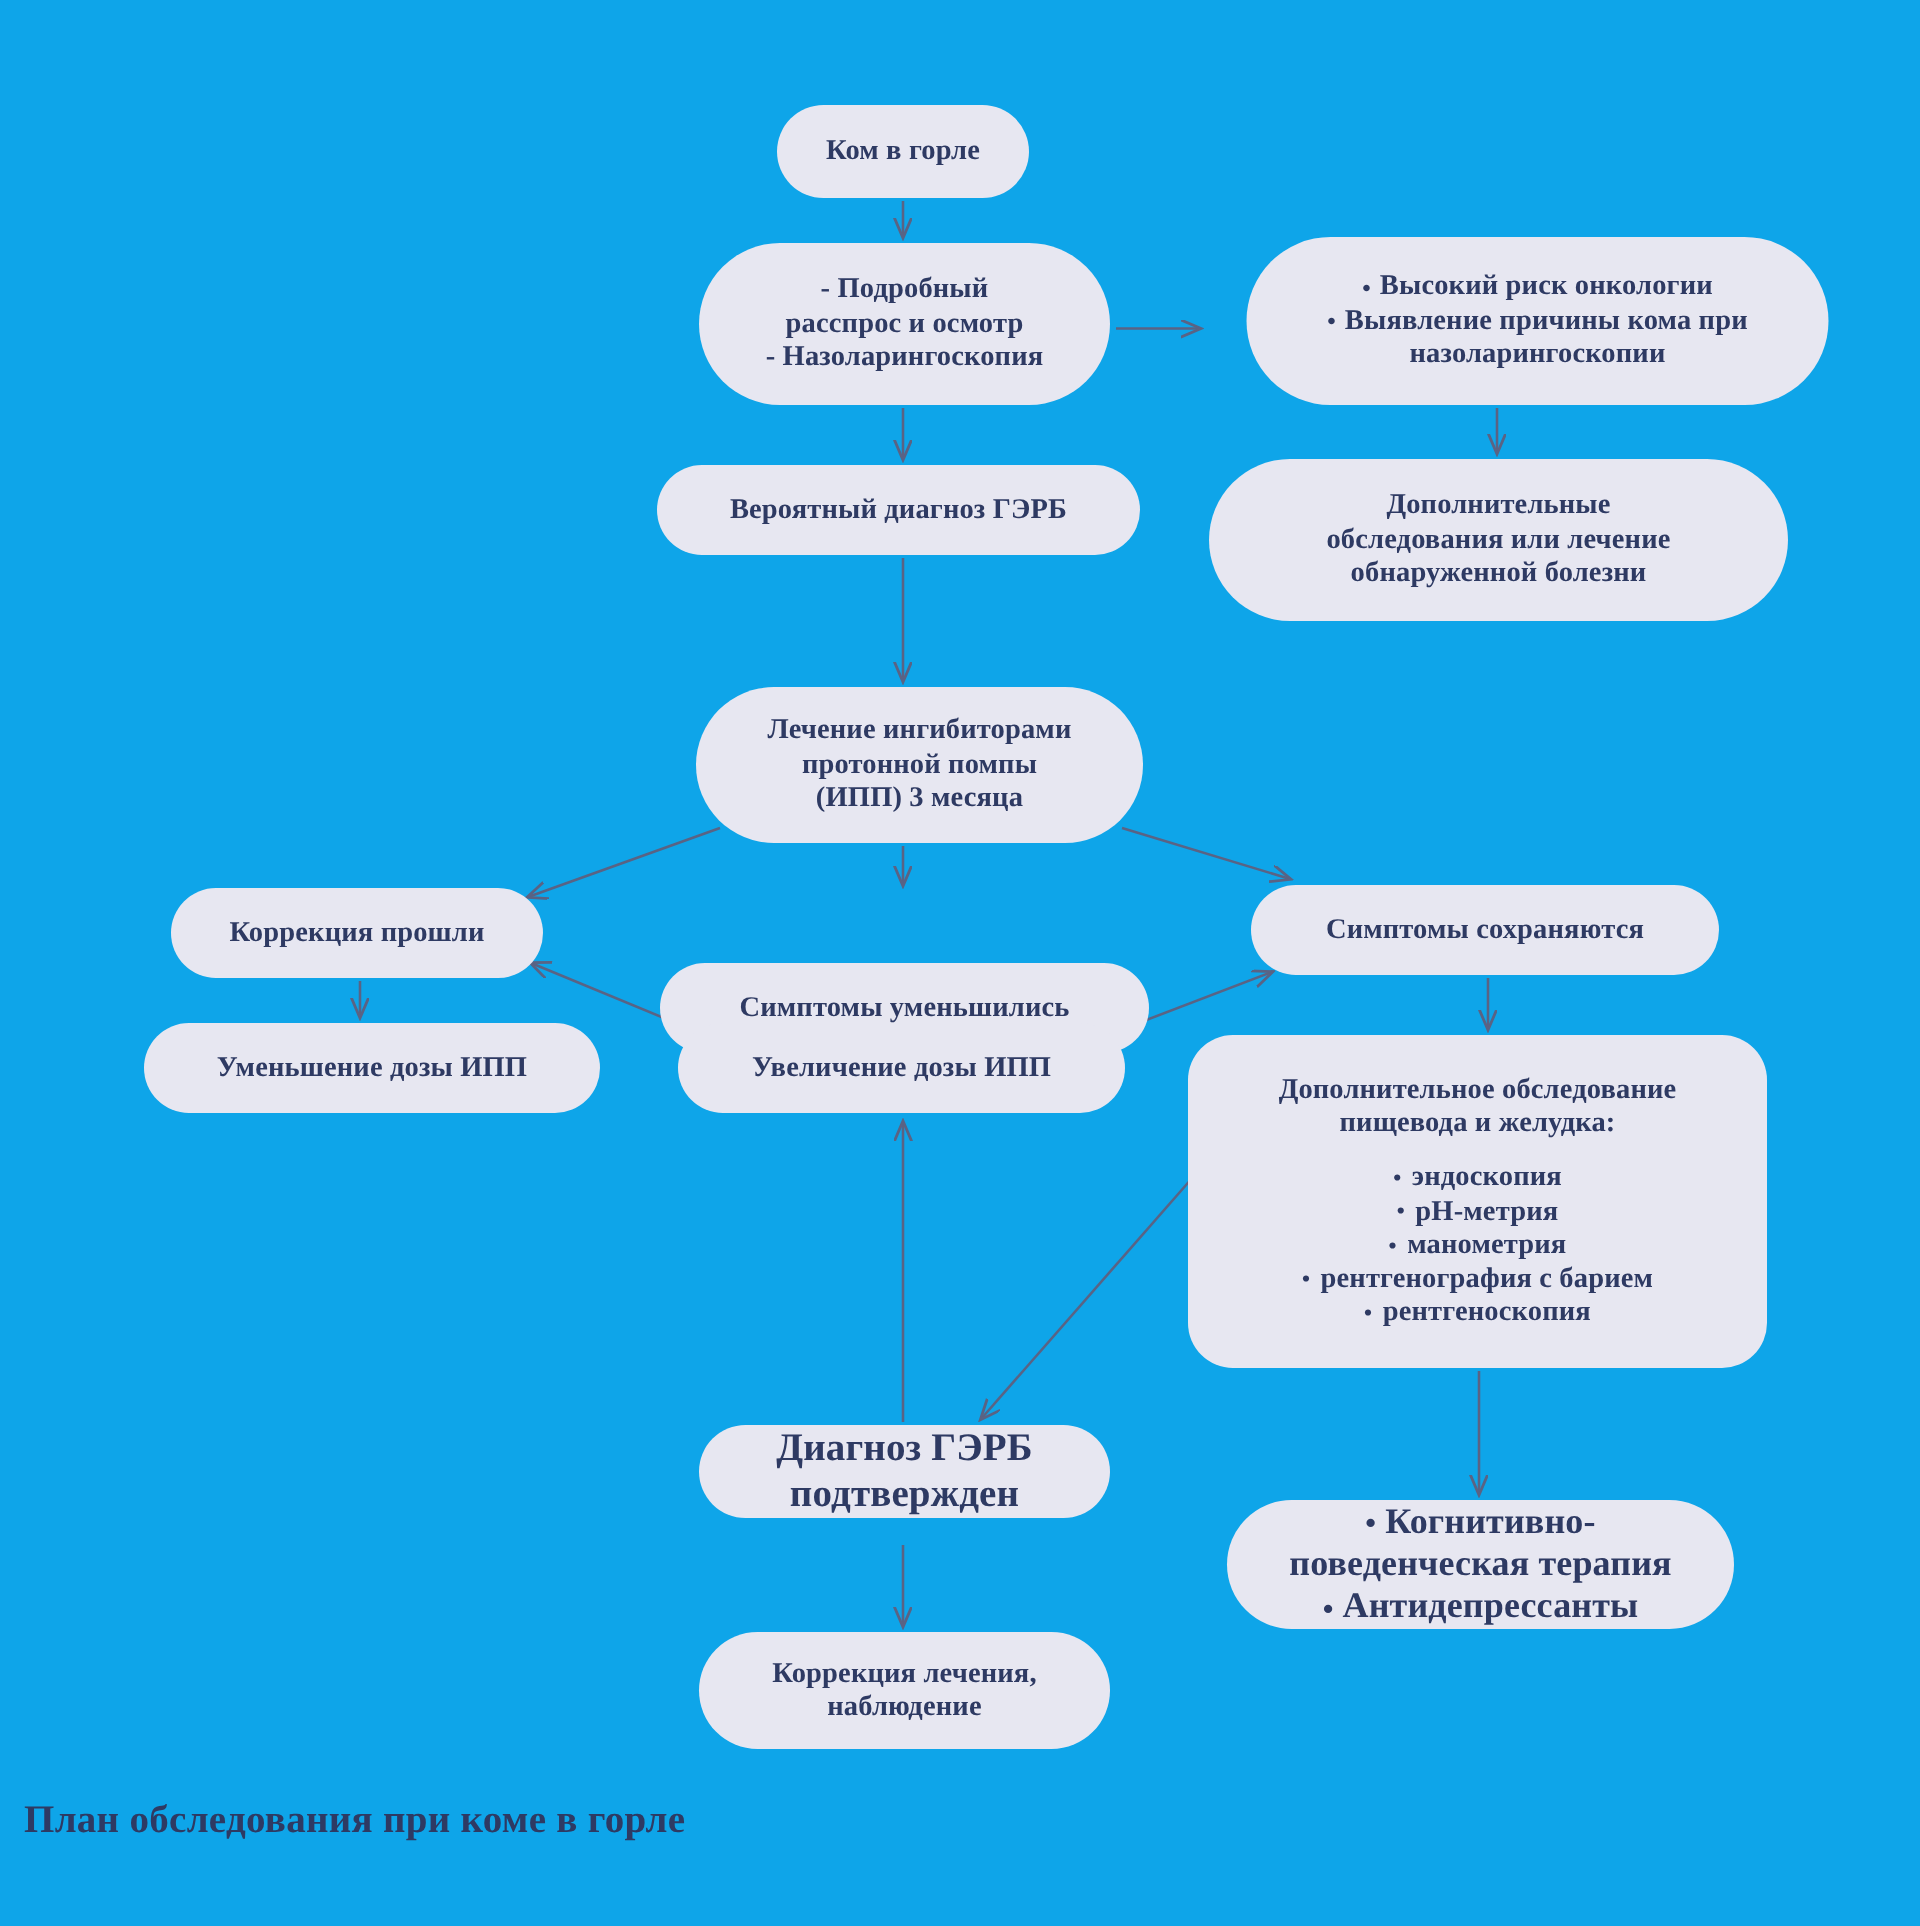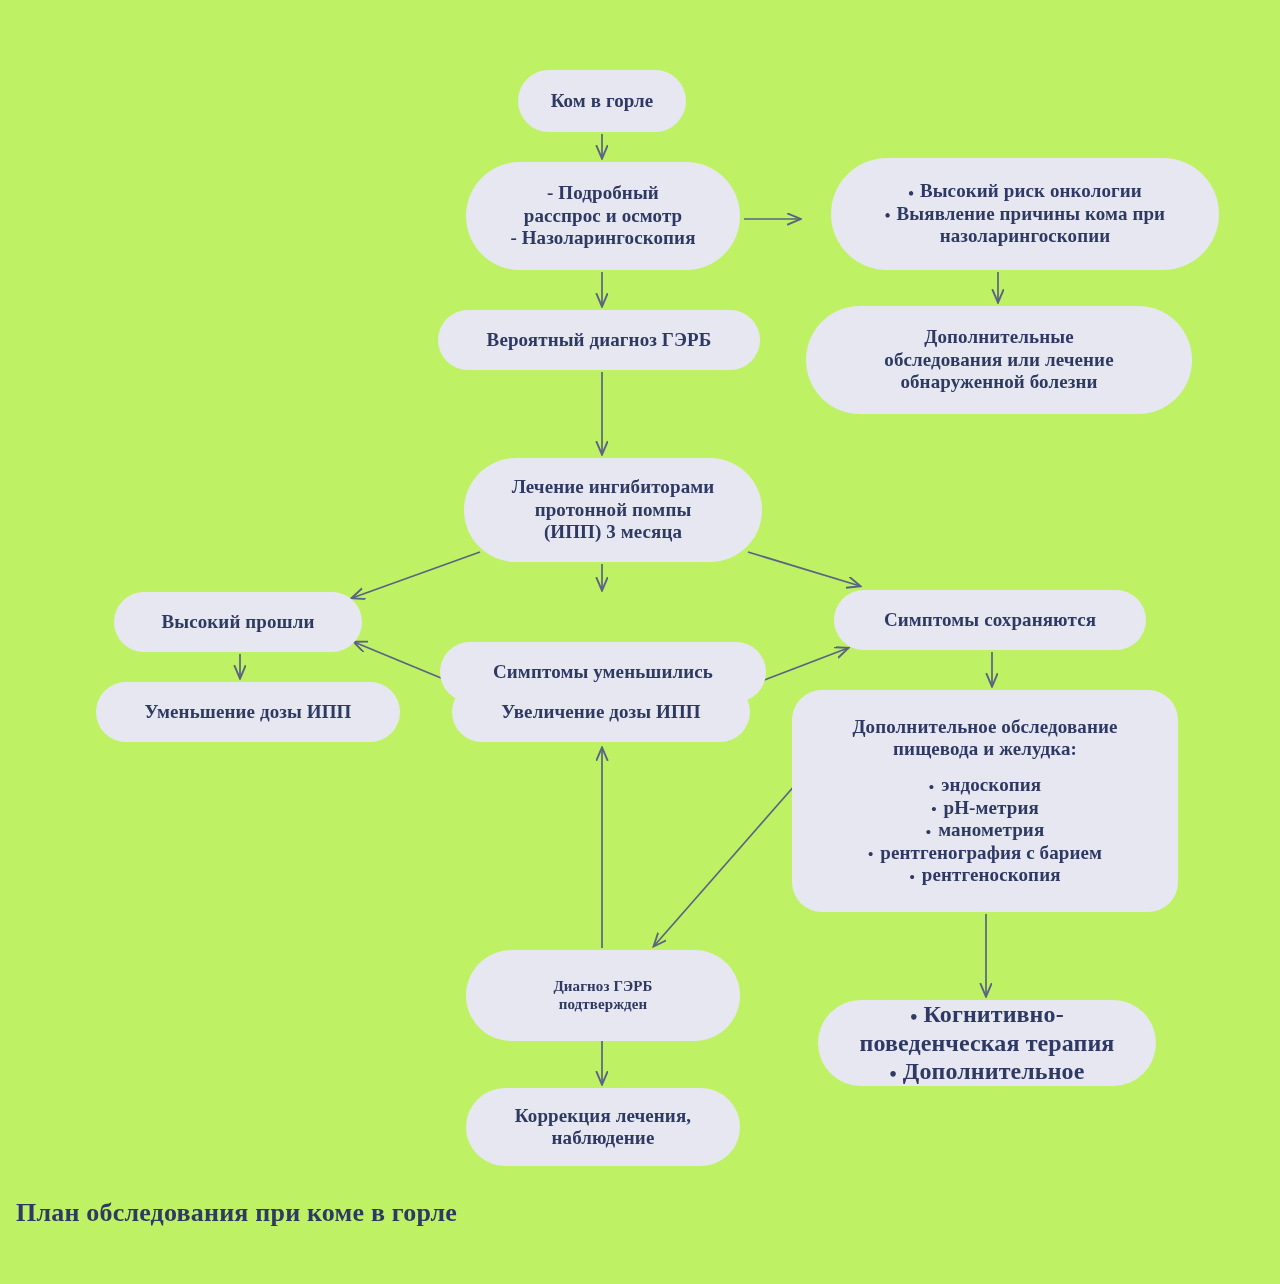--- a/index.html
+++ b/index.html
@@ -5,21 +5,21 @@
 <style>
   html, body {
     margin: 0;
     padding: 0;
     background: #ffffff;
   }
   #canvas {
     position: relative;
     width: 1280px;
     height: 1284px;
-    background: #bef264;
+    background: #0ea5e9;
     font-family: "Liberation Serif", "DejaVu Serif", serif;
     overflow: hidden;
   }
   #arrow-layer {
     position: absolute;
     left: 0;
     top: 0;
     width: 1280px;
     height: 1284px;
     pointer-events: none;
@@ -87,21 +87,21 @@
   #n-oncorisk    { left:831px;  top:158px;  width:388px; height:112px; font-size:19px; }
   #n-probable    { left:438px;  top:310px;  width:322px; height:60px;  font-size:19px; }
   #n-additional  { left:806px;  top:306px;  width:386px; height:108px; font-size:19px; }
   #n-ppi         { left:464px;  top:458px;  width:298px; height:104px; font-size:19px; }
   #n-gone        { left:114px;  top:592px;  width:248px; height:60px;  font-size:19px; }
   #n-reduced     { left:440px;  top:594px;  width:326px; height:60px;  font-size:19px;margin-top:48px; }
   #n-persist     { left:834px;  top:590px;  width:312px; height:60px;  font-size:19px; }
   #n-lowerdose   { left:96px;   top:682px;  width:304px; height:60px;  font-size:19px; }
   #n-raisedose   { left:452px;  top:682px;  width:298px; height:60px;  font-size:19px; }
   #n-exam        { left:792px;  top:690px;  width:386px; height:222px; font-size:19px; }
-  #n-confirmed   { left:466px;  top:950px;  width:274px; height:91px;  font-size:15px; }
+  #n-confirmed   { left:466px;  top:950px;  width:274px; height:62px;  font-size:26px; }
   #n-cbt         { left:818px;  top:1000px; width:338px; height:86px;  font-size:24px; }
   #n-correction  { left:466px;  top:1088px; width:274px; height:78px;  font-size:19px; }
 </style>
 </head>
 <body>
 
 <div id="canvas">
 
   <svg id="arrow-layer" viewBox="0 0 1280 1284" xmlns="http://www.w3.org/2000/svg">
     <defs>
@@ -157,21 +157,21 @@
     <span class="line">обнаруженной болезни</span>
   </div>
 
   <div class="node pill" id="n-ppi">
     <span class="line">Лечение ингибиторами</span>
     <span class="line">протонной помпы</span>
     <span class="line">(ИПП) 3 месяца</span>
   </div>
 
   <div class="node pill" id="n-gone">
-    <span class="line">Высокий прошли</span>
+    <span class="line">Коррекция прошли</span>
   </div>
 
   <div class="node pill" id="n-reduced">
     <span class="line">Симптомы уменьшились</span>
   </div>
 
   <div class="node pill" id="n-persist">
     <span class="line">Симптомы сохраняются</span>
   </div>
 
@@ -196,21 +196,21 @@
   </div>
 
   <div class="node pill" id="n-confirmed">
     <span class="line">Диагноз ГЭРБ</span>
     <span class="line">подтвержден</span>
   </div>
 
   <div class="node pill" id="n-cbt">
     <ul class="bullets">
       <li><span class="b">•</span><span>Когнитивно-поведенческая терапия</span></li>
-      <li><span class="b">•</span><span>Дополнительное</span></li>
+      <li><span class="b">•</span><span>Антидепрессанты</span></li>
     </ul>
   </div>
 
   <div class="node pill" id="n-correction">
     <span class="line">Коррекция лечения,</span>
     <span class="line">наблюдение</span>
   </div>
 
   <div id="caption">План обследования при коме в горле</div>
 

